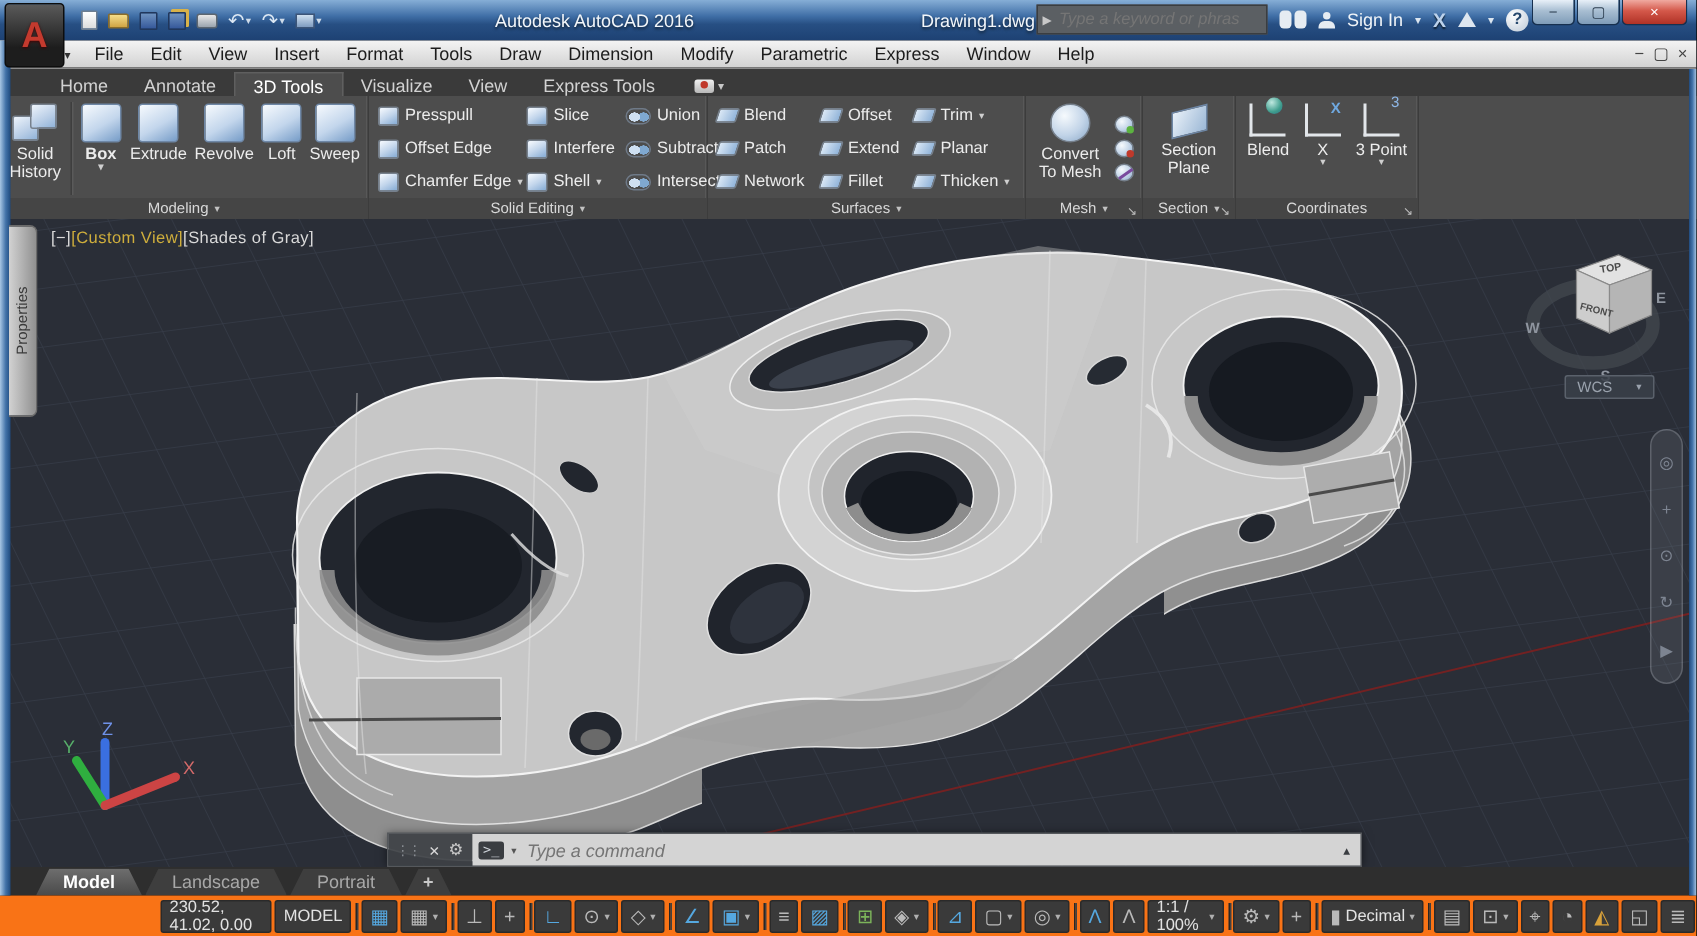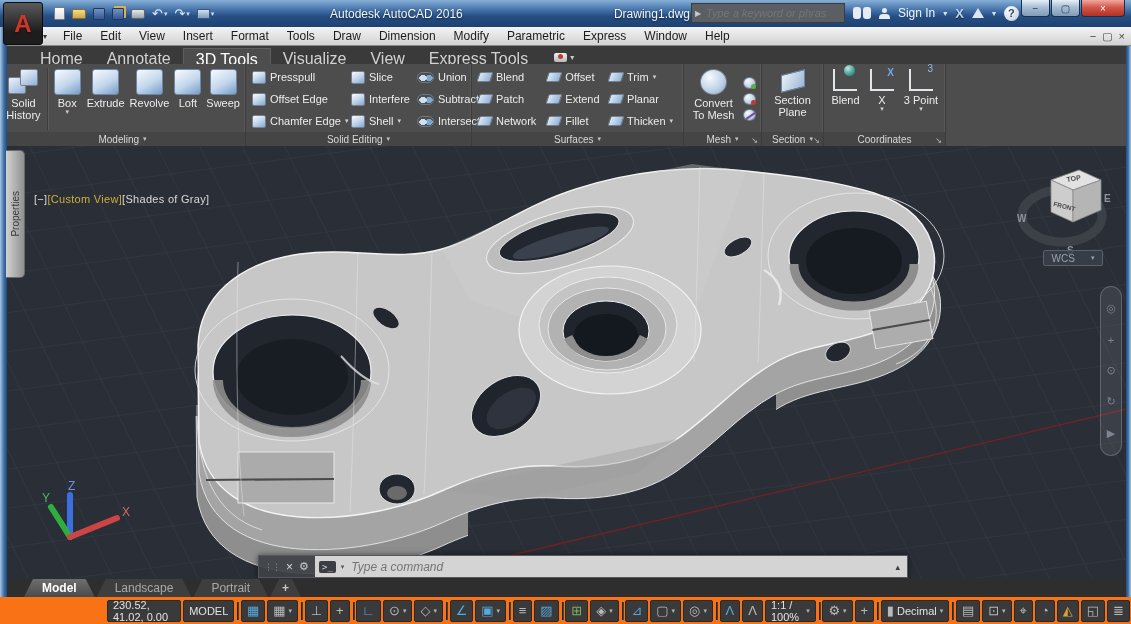--- a/index.html
+++ b/index.html
@@ -51,21 +51,21 @@
   .wbtn.min{width:27px;} .wbtn.max{width:27px;}
   .wbtn.close{width:42px;background:linear-gradient(#f0a9a0,#d4584a 45%,#b03226);color:#fff;}
   
   .menubar{left:0;top:27px;width:1131px;height:19px;background:linear-gradient(#f4f4f4,#d2d2d2);
     border-bottom:1px solid #8a8a8a;display:flex;align-items:center;padding-left:54px;box-sizing:border-box;}
   .mi{font-size:12px;color:#1c1c1c;padding:0 9px;cursor:default;}
   .docbtns{position:absolute;right:6px;top:30px;display:flex;gap:6px;color:#444;font-size:11px;}
   .docbtns span{line-height:12px;}
   
   .tabstrip{left:0;top:46px;width:1131px;height:18px;background:#3a3a3a;display:flex;align-items:flex-end;padding-left:28px;box-sizing:border-box;}
-  .rtab{font-size:16px;color:#d2d2d2;padding:2px 12px;height:16px;box-sizing:border-box;}
+  .rtab{font-size:12px;color:#d2d2d2;padding:2px 12px;height:16px;box-sizing:border-box;}
   .rtab.active{background:#4d4d4d;color:#fff;border:1px solid #5f5f5f;border-bottom:none;}
   .rext{display:flex;align-items:center;gap:3px;margin-left:14px;padding-bottom:2px;}
   .rext .cam{width:13px;height:9px;background:linear-gradient(#f0f0f0,#b8b8b8);border-radius:2px;position:relative;}
   .rext .cam:after{content:"";position:absolute;left:4px;top:1px;width:5px;height:5px;border-radius:50%;background:#c0392b;}
   .rext .chev{color:#c8c8c8;font-size:8px;}
   
   .ribbon{left:0;top:64px;width:1131px;height:82px;background:#4d4d4d;display:flex;}
   .panel{height:82px;box-sizing:border-box;border-right:1px solid #3c3c3c;box-shadow:inset -1px 0 0 #585858;
     display:flex;flex-direction:column;}
   .pbody{flex:1;display:flex;align-items:stretch;padding:2px 3px 0 3px;gap:1px;}
@@ -110,21 +110,21 @@
     background:linear-gradient(150deg,#f2f7fc,#b8cde6 60%,#7fa3cc),
     repeating-linear-gradient(0deg,transparent 0 7px,#5a7ea8 7px 8px);background-blend-mode:multiply;}
   .ic-hex{width:24px;height:24px;margin-bottom:2px;border:2px solid #b8c4d2;border-radius:6px;transform:rotate(45deg);background:transparent;}
   .ic-axes{width:24px;height:22px;border-left:2px solid #e2e6ea;border-bottom:2px solid #e2e6ea;position:relative;margin-bottom:3px;}
   .ic-axes.globe:after{content:"";position:absolute;right:2px;top:-4px;width:11px;height:11px;border-radius:50%;
     background:radial-gradient(circle at 35% 30%,#bfe8e0,#3f9e8e 60%,#2c6e86);}
   .ic-axes.xax:after{content:"X";position:absolute;right:0px;top:-2px;color:#6fa8e0;font-size:10px;font-weight:bold;}
   .ic-axes.p3:after{content:"3";position:absolute;right:0px;top:-6px;color:#8fb8e8;font-size:10px;}
   
   .viewport{left:0;top:146px;width:1131px;height:432px;background:#2a2e37;overflow:hidden;}
-  .vplabel{position:absolute;left:34px;top:7px;font-size:11px;letter-spacing:.3px;margin-top:40px;}
+  .vplabel{position:absolute;left:34px;top:7px;font-size:11px;letter-spacing:.3px;}
   .vplabel .w{color:#d9d9d9;} .vplabel .y{color:#cfae3c;}
   .edge-l{left:0;top:27px;width:7px;height:570px;background:linear-gradient(90deg,#a8c6e4,#4272a8 55%,#1f4a7e);z-index:20;}
   .edge-r{right:0;top:46px;width:5px;height:551px;background:linear-gradient(90deg,#1f4a7e,#4272a8 45%,#a8c6e4);z-index:20;}
   .propstab{position:absolute;left:6px;top:150px;width:18px;height:126px;z-index:21;
     background:linear-gradient(90deg,#d2d2d2,#909090);border:1px solid #6a6a6a;border-left:none;border-radius:0 5px 5px 0;
     display:flex;align-items:center;justify-content:center;}
   .propstab span{writing-mode:vertical-rl;transform:rotate(180deg);font-size:10px;color:#3a3a3a;}
   .navbar{position:absolute;right:9px;top:140px;width:22px;height:170px;border-radius:11px;
     background:rgba(160,168,180,0.14);border:1px solid rgba(200,205,215,0.25);
     display:flex;flex-direction:column;align-items:center;justify-content:space-around;padding:6px 0;box-sizing:border-box;}
@@ -266,21 +266,21 @@
   <div class="panel" style="width:246px;">
     <div class="pbody">
       <div class="bigbtn" style="width:46px;">
         <span class="ic ic-duocube"></span>
         <span class="bl2">
             <span>Solid</span>
             <span>History</span>
           </span>
       </div>
       <div class="vdiv"></div>
-      <div class="bigbtn" style="width:36px;">
+      <div class="bigbtn" style="width:36px;font-weight:bold;">
         <span class="ic ic-cubeB"></span>
         <span>Box</span>
         <span class="chev">▾</span>
       </div>
       <div class="bigbtn" style="width:42px;">
         <span class="ic ic-cubeB"></span>
         <span>Extrude</span>
       </div>
       <div class="bigbtn" style="width:42px;">
         <span class="ic ic-cubeB"></span>

